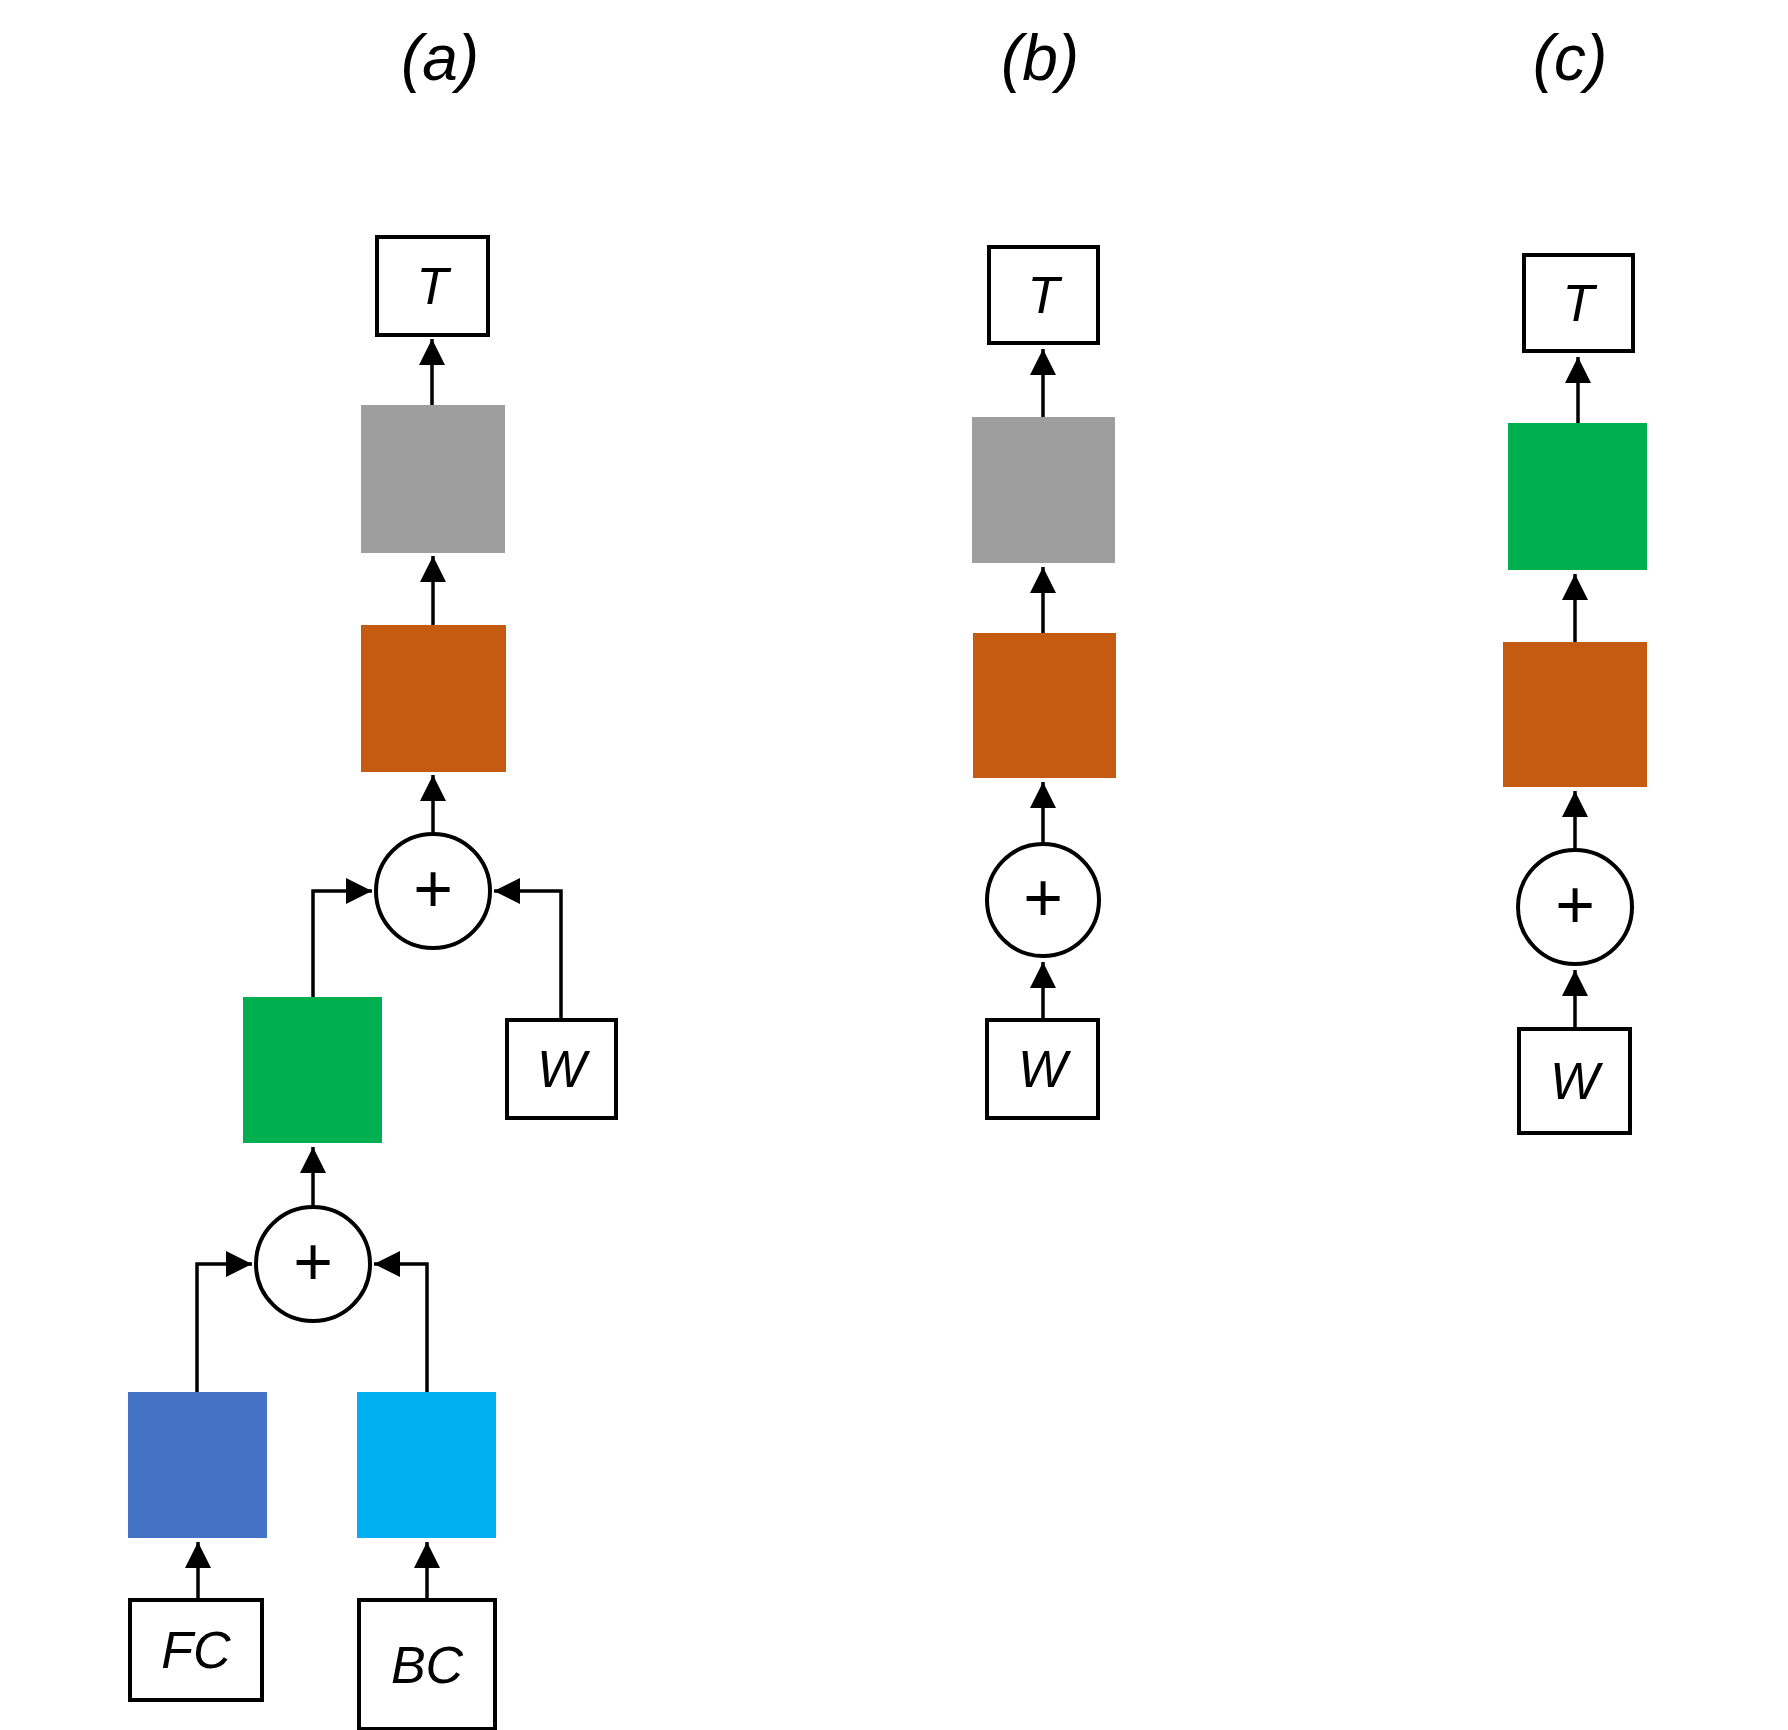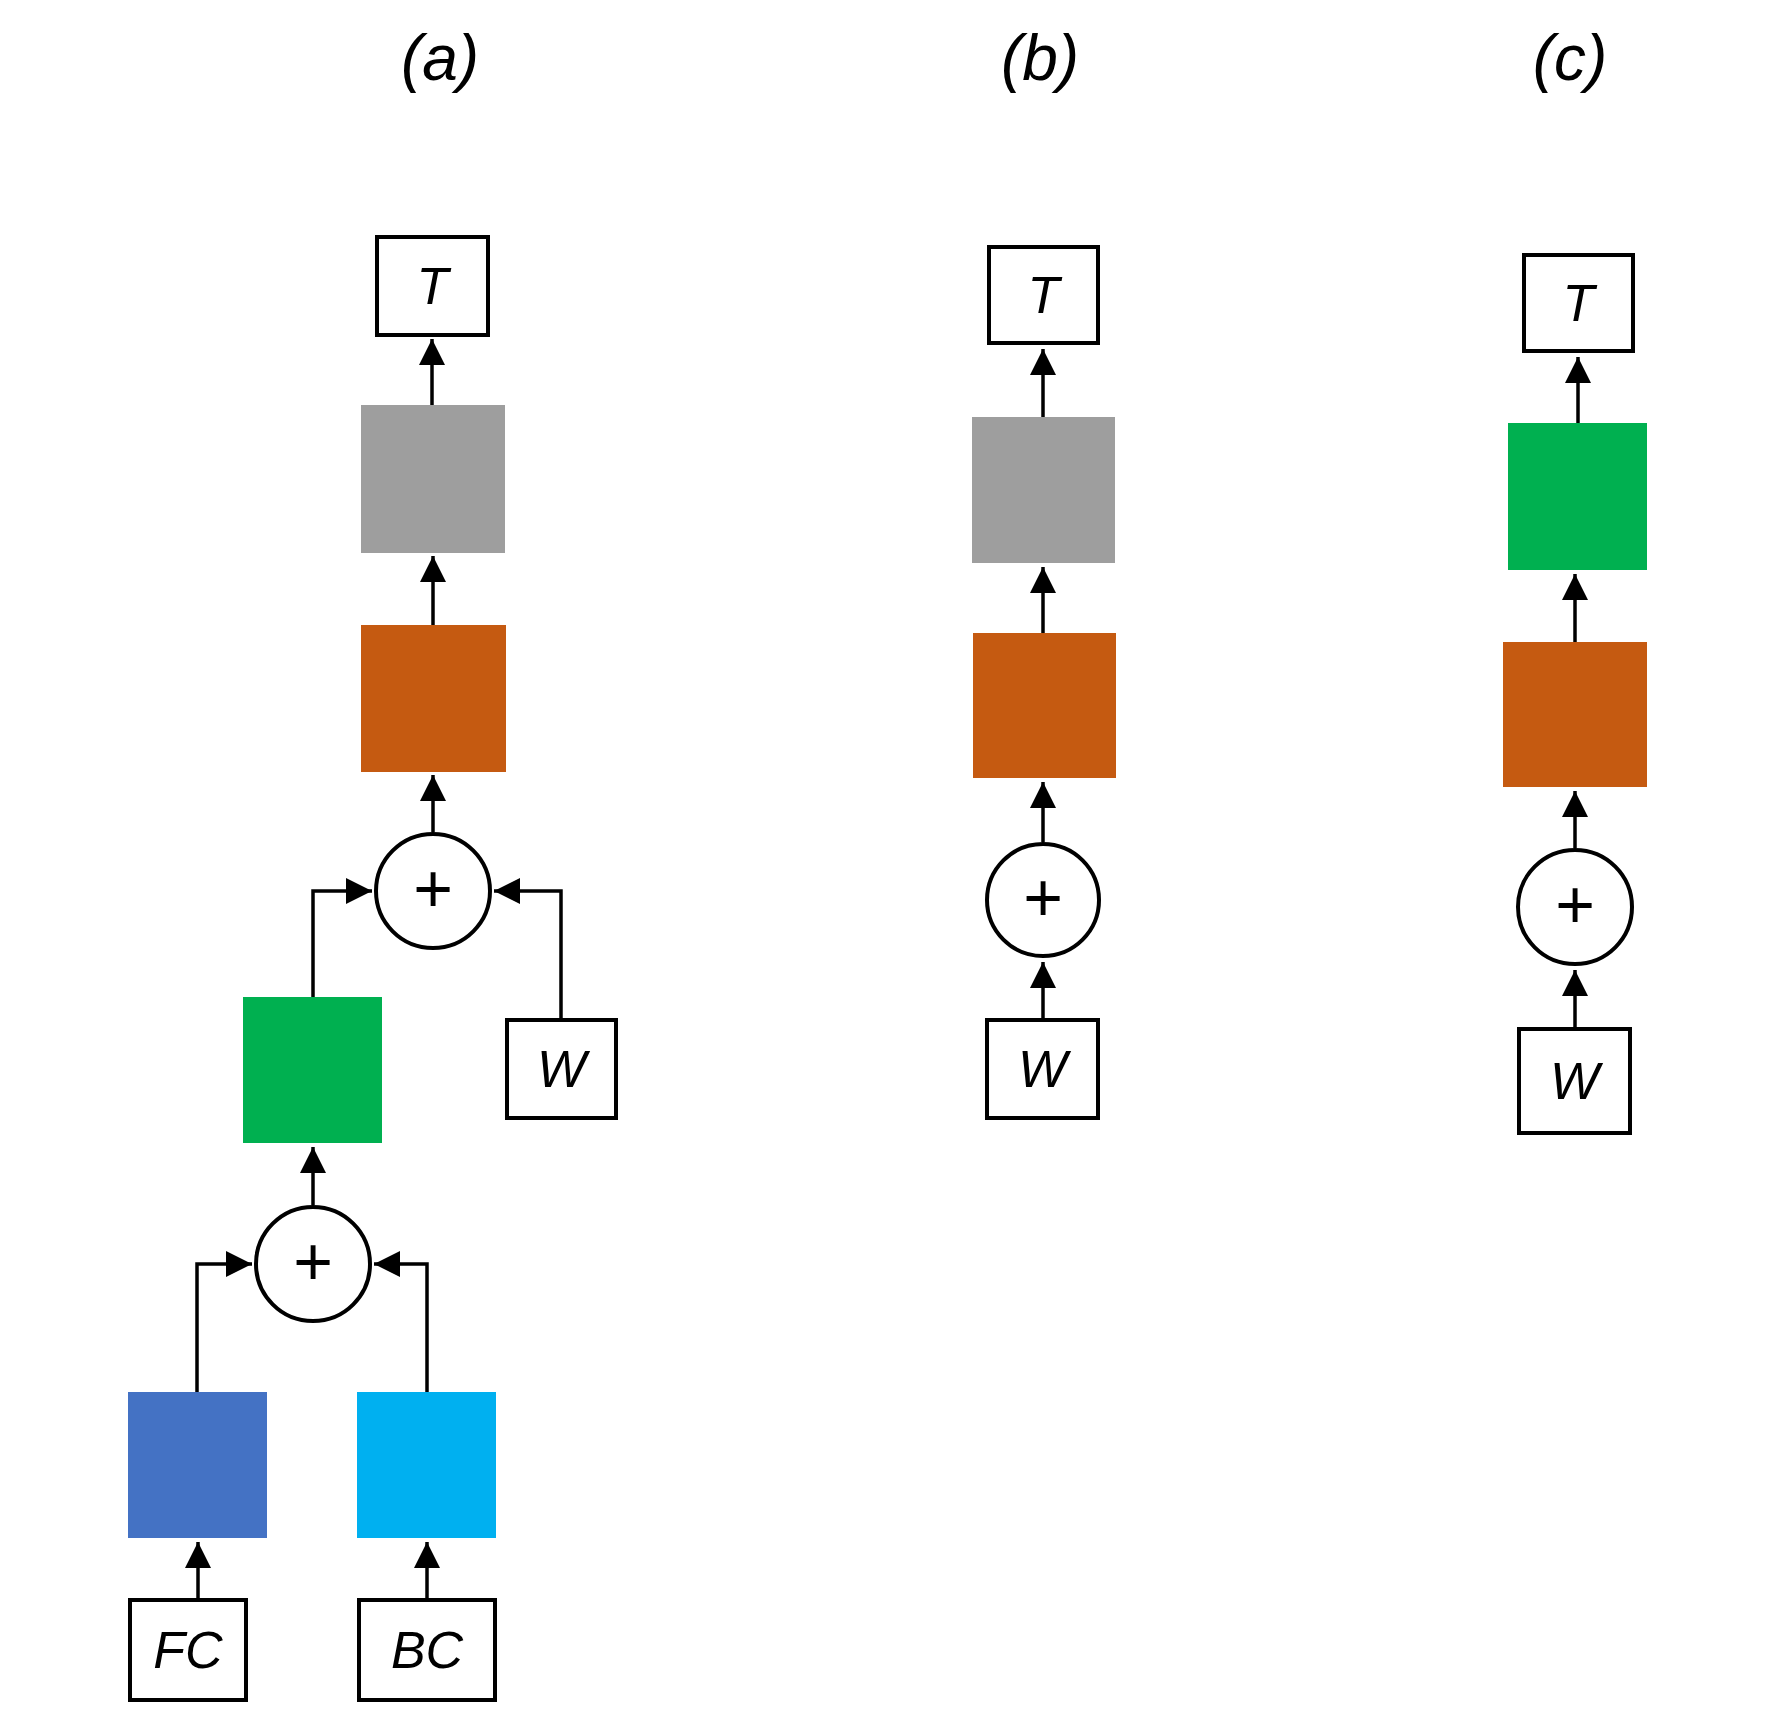--- a/index.html
+++ b/index.html
@@ -113,25 +113,25 @@
   </div>
 
   <div class="circle" style="left:254px; top:1205px; width:118px; height:118px;">
     <span class="plus">+</span>
   </div>
 
   <div class="block" style="left: 128px; top: 1392px; width: 139px; height: 146px; background-color: rgb(68, 114, 196);"></div>
 
   <div class="block" style="left: 357px; top: 1392px; width: 139px; height: 146px; background-color: rgb(0, 176, 240);"></div>
 
-  <div class="box" style="left:128px; top:1598px; width:120px; height:104px;">
+  <div class="box" style="left:128px; top:1598px; width:136px; height:104px;">
     <span>FC</span>
   </div>
 
-  <div class="box" style="left:357px; top:1598px; width:140px; height:104px;">
+  <div class="box" style="left:357px; top:1598px; width:140px; height:133px;">
     <span>BC</span>
   </div>
 
   <div class="panel-label" style="left:1040px; top:20px;">(b)</div>
 
   <div class="box" style="left:987px; top:245px; width:113px; height:100px;">
     <span>T</span>
   </div>
 
   <div class="block" style="left: 972px; top: 417px; width: 143px; height: 146px; background-color: rgb(158, 158, 158);"></div>

